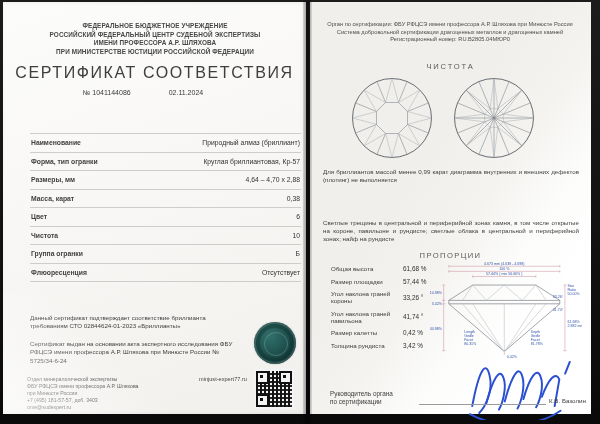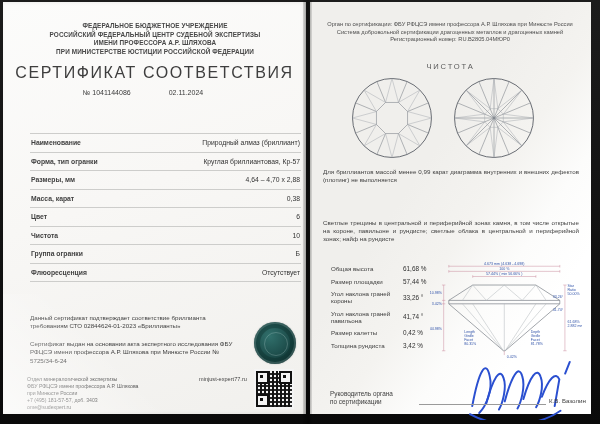--- a/index.html
+++ b/index.html
@@ -144,20 +144,21 @@
         <path d="M50,50L97,50 M50,50L93.4,68 M50,50L83.2,83.2 M50,50L68,93.4 M50,50L50,97 M50,50L32,93.4 M50,50L16.8,83.2 M50,50L6.6,68 M50,50L3,50 M50,50L6.6,32 M50,50L16.8,16.8 M50,50L32,6.6 M50,50L50,3 M50,50L68,6.6 M50,50L83.2,16.8 M50,50L93.4,32"></path>
       </g>
       <g stroke="#a7acb2" stroke-width="0.6" fill="none">
         <polygon points="61.1,54.6 54.6,61.1 45.4,61.1 38.9,54.6 38.9,45.4 45.4,38.9 54.6,38.9 61.1,45.4"></polygon>
         <path d="M61.1,54.6L97,50 M61.1,54.6L83.2,83.2 M54.6,61.1L83.2,83.2 M54.6,61.1L50,97 M45.4,61.1L50,97 M45.4,61.1L16.8,83.2 M38.9,54.6L16.8,83.2 M38.9,54.6L3,50 M38.9,45.4L3,50 M38.9,45.4L16.8,16.8 M45.4,38.9L16.8,16.8 M45.4,38.9L50,3 M54.6,38.9L50,3 M54.6,38.9L83.2,16.8 M61.1,45.4L83.2,16.8 M61.1,45.4L97,50"></path>
       </g>
     </svg>
 
     <div class="abs plot-note" style="left:13px;top:166px;width:256px;">Для бриллиантов массой менее 0,99 карат диаграмма внутренних и внешних дефектов (плотинг) не выполняется</div>
     <div class="abs comments" style="left:13px;top:217px;width:256px;">Светлые трещины в центральной и периферийной зонах камня, в том числе открытые на короне, павильоне и рундисте; светлые облака в центральной и периферийной зонах; найф на рундисте</div>
+    <div class="abs h-right" style="left:0;top:249px;letter-spacing:1.4px;">ПРОПОРЦИИ</div>
 
     <div class="abs props" style="left:21px;top:263px;">
       <div class="prow">
           <span class="plabel">Общая высота</span>
           <span class="pval">61,68 %</span>
         </div>
       <div class="prow">
           <span class="plabel">Размер площадки</span>
           <span class="pval">57,44 %</span>
         </div>

